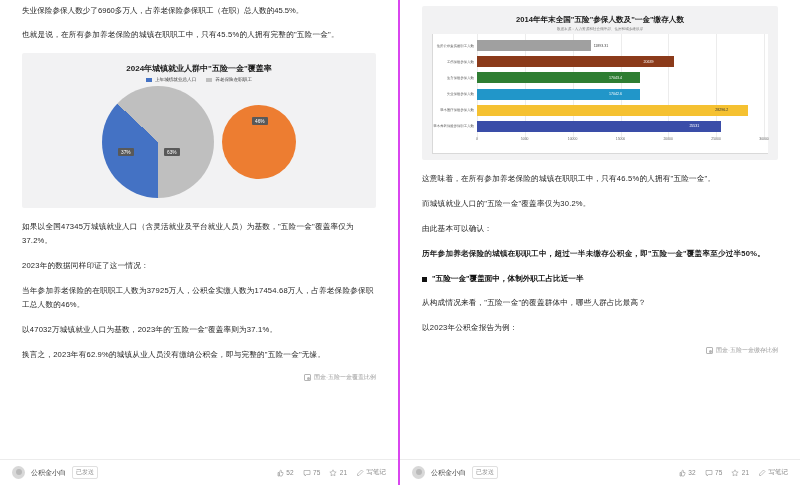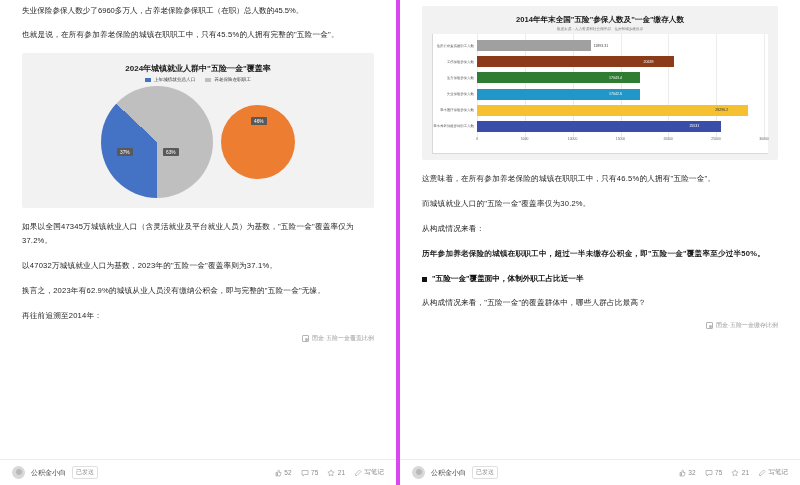--- a/index.html
+++ b/index.html
@@ -15,21 +15,21 @@
     width: 800px; height: 485px;
     display: flex;
     background: #ffffff;
   }
   .col {
     position: relative;
     width: 400px; height: 485px;
     background: #fff;
     overflow: hidden;
   }
-  .col.left { border-right: 4px solid #d946ef; }
+  .col.left { border-right: 2px solid #d946ef; }
   .body-area {
     padding: 4px 22px 0 22px;
     height: 460px;
     overflow: hidden;
   }
   p.t {
     font-size: 7.6px;
     line-height: 1.85;
     color: #1f1f1f;
     margin: 0 0 11px 0;
@@ -289,23 +289,24 @@
             <span class="pie-lab lab-blue">37%</span>
             <span class="pie-lab lab-grey">63%</span>
           </div>
           <div class="pie-small">
             <span class="pie-lab lab-orange">46%</span>
           </div>
         </div>
       </div>
 
       <p class="t">如果以全国47345万城镇就业人口（含灵活就业及平台就业人员）为基数，"五险一金"覆盖率仅为37.2%。</p>
+      <p class="t">2023年的数据同样印证了这一情况：</p>
+      <p class="t">当年参加养老保险的在职职工人数为37925万人，公积金实缴人数为17454.68万人，占养老保险参保职工总人数的46%。</p>
       <p class="t">以47032万城镇就业人口为基数，2023年的"五险一金"覆盖率则为37.1%。</p>
       <p class="t">换言之，2023年有62.9%的城镇从业人员没有缴纳公积金，即与完整的"五险一金"无缘。</p>
-      <p class="t">再往前追溯至2014年：</p>
 
       <div class="source">
         <span class="icon-sq"></span>
         <span>国金·五险一金覆盖比例</span>
       </div>
     </div>
 
     <div class="footer">
       <span class="avatar"></span>
       <span class="author">公积金小白</span>
@@ -402,28 +403,29 @@
             <span style="left:50%">15000</span>
             <span style="left:66.6%">20000</span>
             <span style="left:83.3%">25000</span>
             <span style="left:100%">30000</span>
           </div>
         </div>
       </div>
 
       <p class="t">这意味着，在所有参加养老保险的城镇在职职工中，只有46.5%的人拥有"五险一金"。</p>
       <p class="t">而城镇就业人口的"五险一金"覆盖率仅为30.2%。</p>
-      <p class="t">从构成情况来看：</p>
+      <p class="t">由此基本可以确认：</p>
       <p class="t" style="font-weight:bold">历年参加养老保险的城镇在职职工中，超过一半未缴存公积金，即"五险一金"覆盖率至少过半50%。</p>
 
       <div class="bullet">
         <span class="sq"></span><span>"五险一金"覆盖面中，体制外职工占比近一半</span>
       </div>
 
       <p class="t">从构成情况来看，"五险一金"的覆盖群体中，哪些人群占比最高？</p>
+      <p class="t">以2023年公积金报告为例：</p>
 
       <div class="source">
         <span class="icon-sq"></span>
         <span>国金·五险一金缴存比例</span>
       </div>
     </div>
 
     <div class="footer">
       <span class="avatar"></span>
       <span class="author">公积金小白</span>

